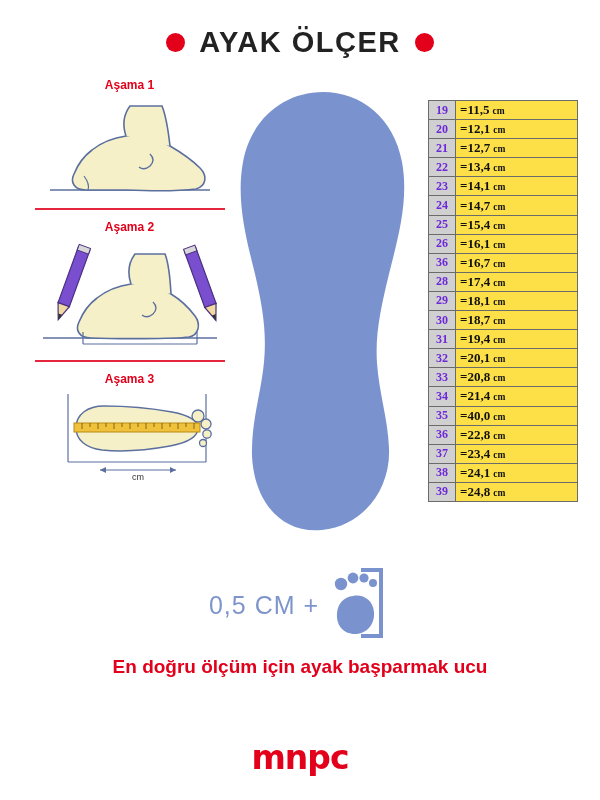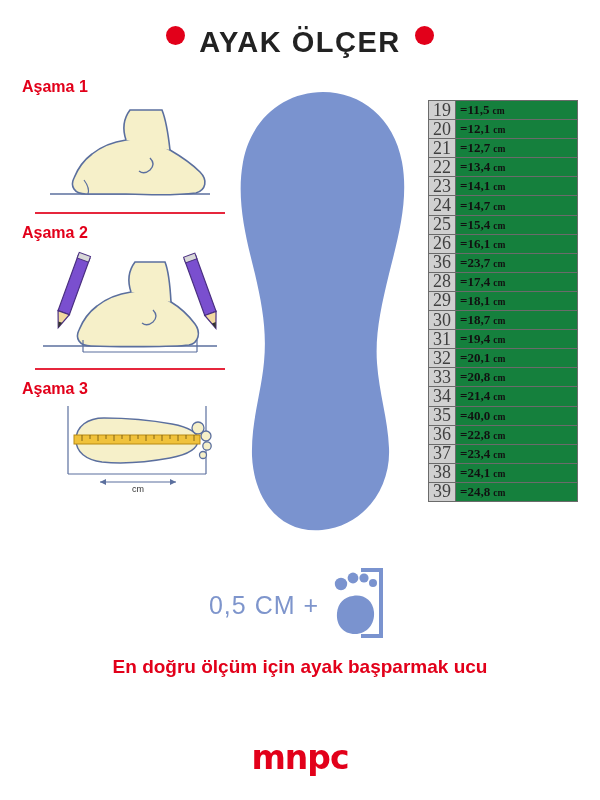--- a/index.html
+++ b/index.html
@@ -13,21 +13,21 @@
   #page {
     position: relative;
     width: 600px; height: 800px;
     background: #ffffff;
   }
 
   
   .title-row {
     position: absolute;
     top: 26px; left: 0; width: 600px;
-    display: flex; justify-content: center;
+    display: flex; align-items: center; justify-content: center;
     gap: 14px;
   }
   .dot {
     width: 19px; height: 19px; border-radius: 50%;
     background: #e2001a;
     display: inline-block;
   }
   .title-text {
     font-size: 29px;
     font-weight: bold;
@@ -39,23 +39,23 @@
   .left-col {
     position: absolute;
     left: 22px; top: 78px;
     width: 215px;
   }
   .stage {
     position: relative;
     width: 215px;
   }
   .stage-label {
-    text-align: left;
+    text-align: center;
     color: #e2001a;
-    font-size: 16px;
+    font-size: 12px;
     font-weight: bold;
     margin-bottom: 2px;
   }
   .stage-art {
     display: flex; align-items: center; justify-content: center;
   }
   .divider {
     width: 190px; height: 2px;
     background: #e2001a;
     margin: 6px auto 10px auto;
@@ -80,30 +80,30 @@
     display: flex;
     align-items: stretch;
     border-bottom: 1px solid #6b6b6b;
     height: 19.1px;
   }
   .size-num {
     width: 28px;
     background: #d0d0d0;
     border-right: 1px solid #6b6b6b;
     border-left: 1px solid #6b6b6b;
-    font-size: 18px;
-    font-weight: normal;
-    color: #404040;
+    font-size: 12px;
+    font-weight: bold;
+    color: #6d28d9;
     display: flex; align-items: center; justify-content: center;
     font-family: "Liberation Serif", serif;
   }
   .size-val {
     flex: 1;
     border-right: 1px solid #6b6b6b;
-    background: #15803d;
+    background: #fde047;
     font-size: 13px;
     font-weight: bold;
     color: #111;
     display: flex; align-items: center;
     padding-left: 4px;
     font-family: "Liberation Serif", serif;
   }
   .size-val .unit {
     font-size: 9.5px;
     font-weight: bold;
@@ -338,21 +338,21 @@
     <div class="size-row">
       <div class="size-num">26</div>
       <div class="size-val">
           <span>=16,1</span>
           <span class="unit">cm</span>
         </div>
     </div>
     <div class="size-row">
       <div class="size-num">36</div>
       <div class="size-val">
-          <span>=23,7</span>
+          <span>=16,7</span>
           <span class="unit">cm</span>
         </div>
     </div>
     <div class="size-row">
       <div class="size-num">28</div>
       <div class="size-val">
           <span>=17,4</span>
           <span class="unit">cm</span>
         </div>
     </div>

